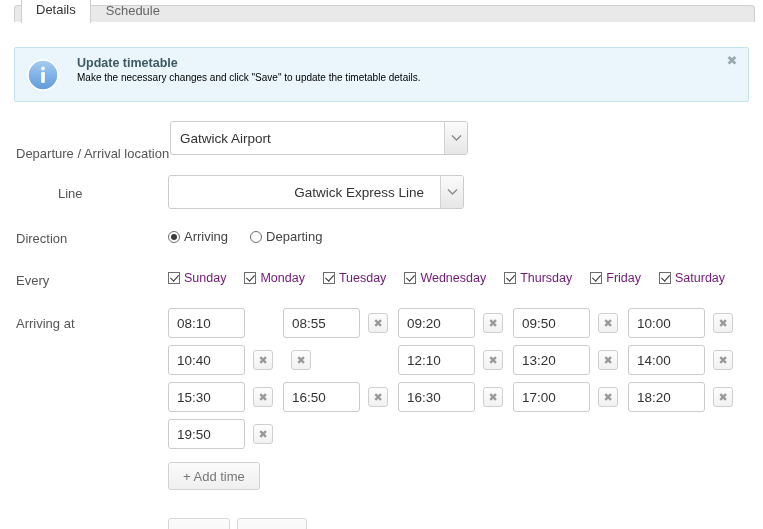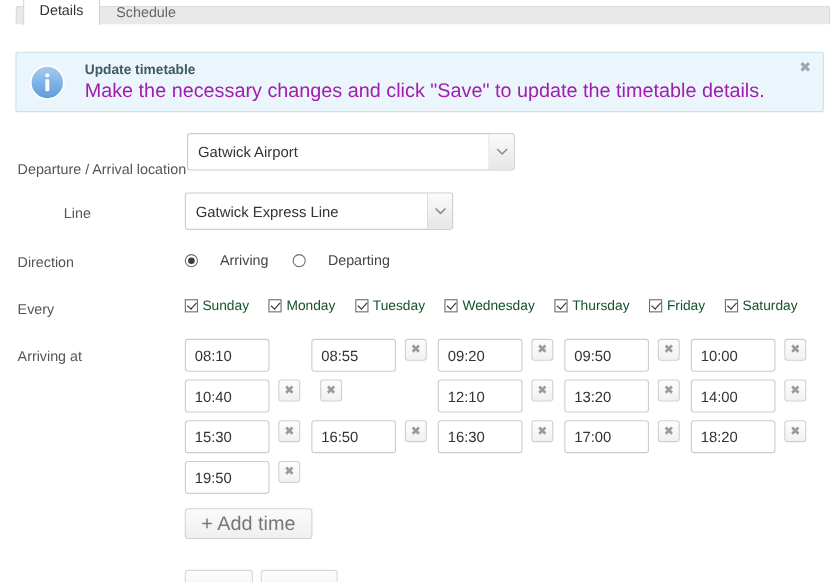--- a/index.html
+++ b/index.html
@@ -85,22 +85,22 @@
     left: 62px;
     top: 8px;
     font-size: 12.5px;
     font-weight: bold;
     color: #3f5a66;
   }
   .alert-text {
     position: absolute;
     left: 62px;
     top: 24px;
-    font-size: 18px;
-    color: #a21caf;
+    font-size: 10px;
+    color: #000000;
   }
   .alert-close {
     position: absolute;
     right: 8px;
     top: 5px;
     width: 16px;
     height: 16px;
     line-height: 16px;
     text-align: center;
     color: #9aa9b0;
@@ -165,21 +165,20 @@
   .select-arrow svg { display:block; }
 
   
   .radio-group { display: flex; align-items: center; }
   .radio-item {
     display: flex;
     align-items: center;
     margin-right: 22px;
     cursor: pointer;
     white-space: nowrap;
-    gap: 16px;
   }
   .radio-box {
     width: 12px; height: 12px;
     border: 1px solid #6d6d6d;
     border-radius: 50%;
     box-sizing: border-box;
     background: #fff;
     position: relative;
     margin-right: 4px;
     flex: none;
@@ -214,35 +213,36 @@
   }
   .check-box.checked::after {
     content: "";
     position: absolute;
     left: 3px; top: 0px;
     width: 4px; height: 7px;
     border: solid #333;
     border-width: 0 1.6px 1.6px 0;
     transform: rotate(42deg);
   }
-  .check-label { font-size: 12.5px; color: #14532d; }
+  .check-label { font-size: 12.5px; color: #701a75; }
 
   
   .times {
     position: absolute;
     left: 168px;
     top: 0;
   }
   .time-row {
     display: flex;
     margin-bottom: 7px;
   }
   .time-cell {
     width: 115px;
     display: flex;
+    align-items: center;
   }
   .time-input {
     width: 77px;
     height: 30px;
     box-sizing: border-box;
     border: 1px solid #cccccc;
     border-radius: 3px;
     background: #ffffff;
     font-family: "Liberation Sans", sans-serif;
     font-size: 13.5px;
@@ -268,21 +268,21 @@
   .time-del.hidden { visibility: hidden; }
 
   .addtime {
     margin-top: 6px;
     height: 28px;
     padding: 0 14px;
     border: 1px solid #d2d2d2;
     border-radius: 3px;
     background: linear-gradient(to bottom, #fbfbfb 0%, #efefef 100%);
     color: #777777;
-    font-size: 18px;
+    font-size: 13px;
     font-family: "Liberation Sans", sans-serif;
     cursor: pointer;
   }
 
   
   .footer-btns {
     position: absolute;
     left: 168px;
     top: 518px;
     display: flex;
@@ -339,21 +339,21 @@
           <svg width="11" height="8" viewBox="0 0 11 8">
               <path d="M1 1.5 L5.5 6 L10 1.5" fill="none" stroke="#8a8a8a" stroke-width="1.4"></path>
             </svg>
         </div>
       </div>
     </div>
   </div>
 
   <div class="row" style="height:53px;">
     <div class="label" style="top:14px;margin-left:42px;">Line</div>
-    <div class="field" style="left:168px; top:3px; width:244px;">
+    <div class="field" style="left:168px; top:3px; width:296px;text-align:right;">
       <div class="select">
         <div class="select-value">Gatwick Express Line</div>
         <div class="select-arrow">
           <svg width="11" height="8" viewBox="0 0 11 8">
               <path d="M1 1.5 L5.5 6 L10 1.5" fill="none" stroke="#8a8a8a" stroke-width="1.4"></path>
             </svg>
         </div>
       </div>
     </div>
   </div>

